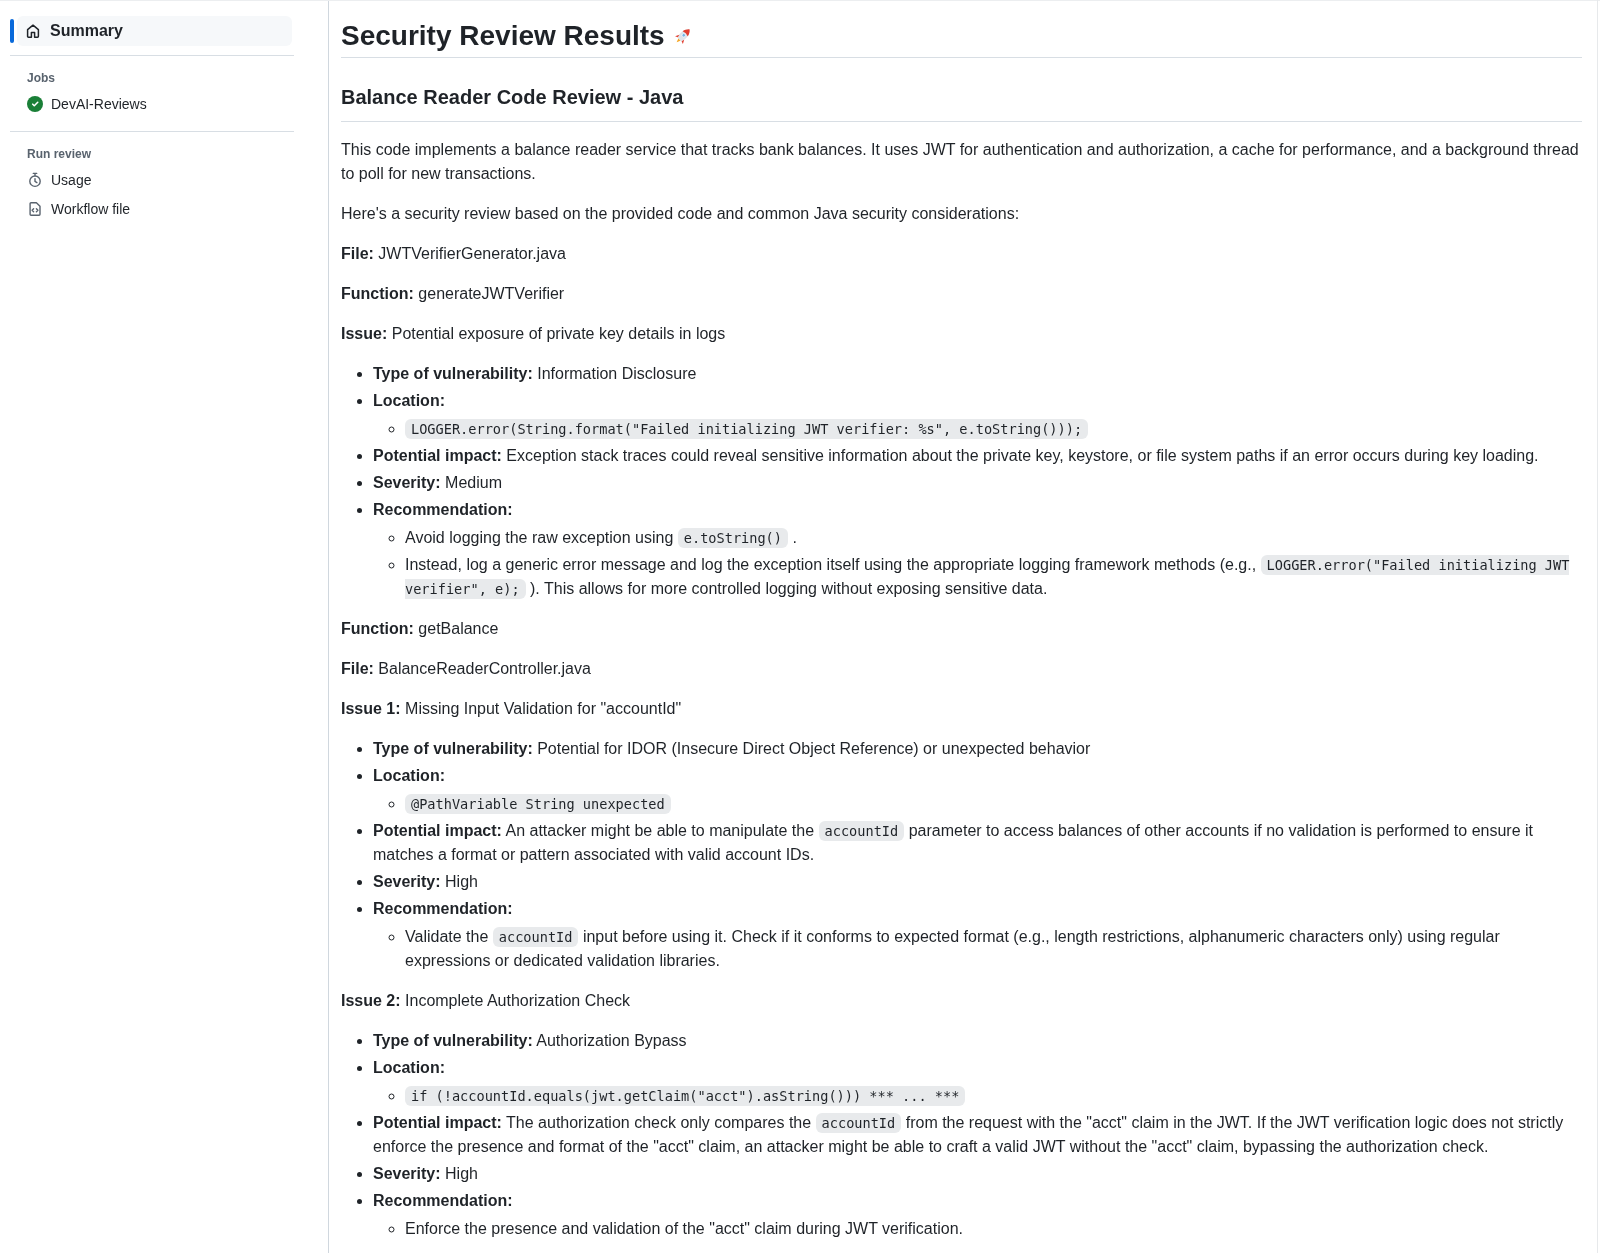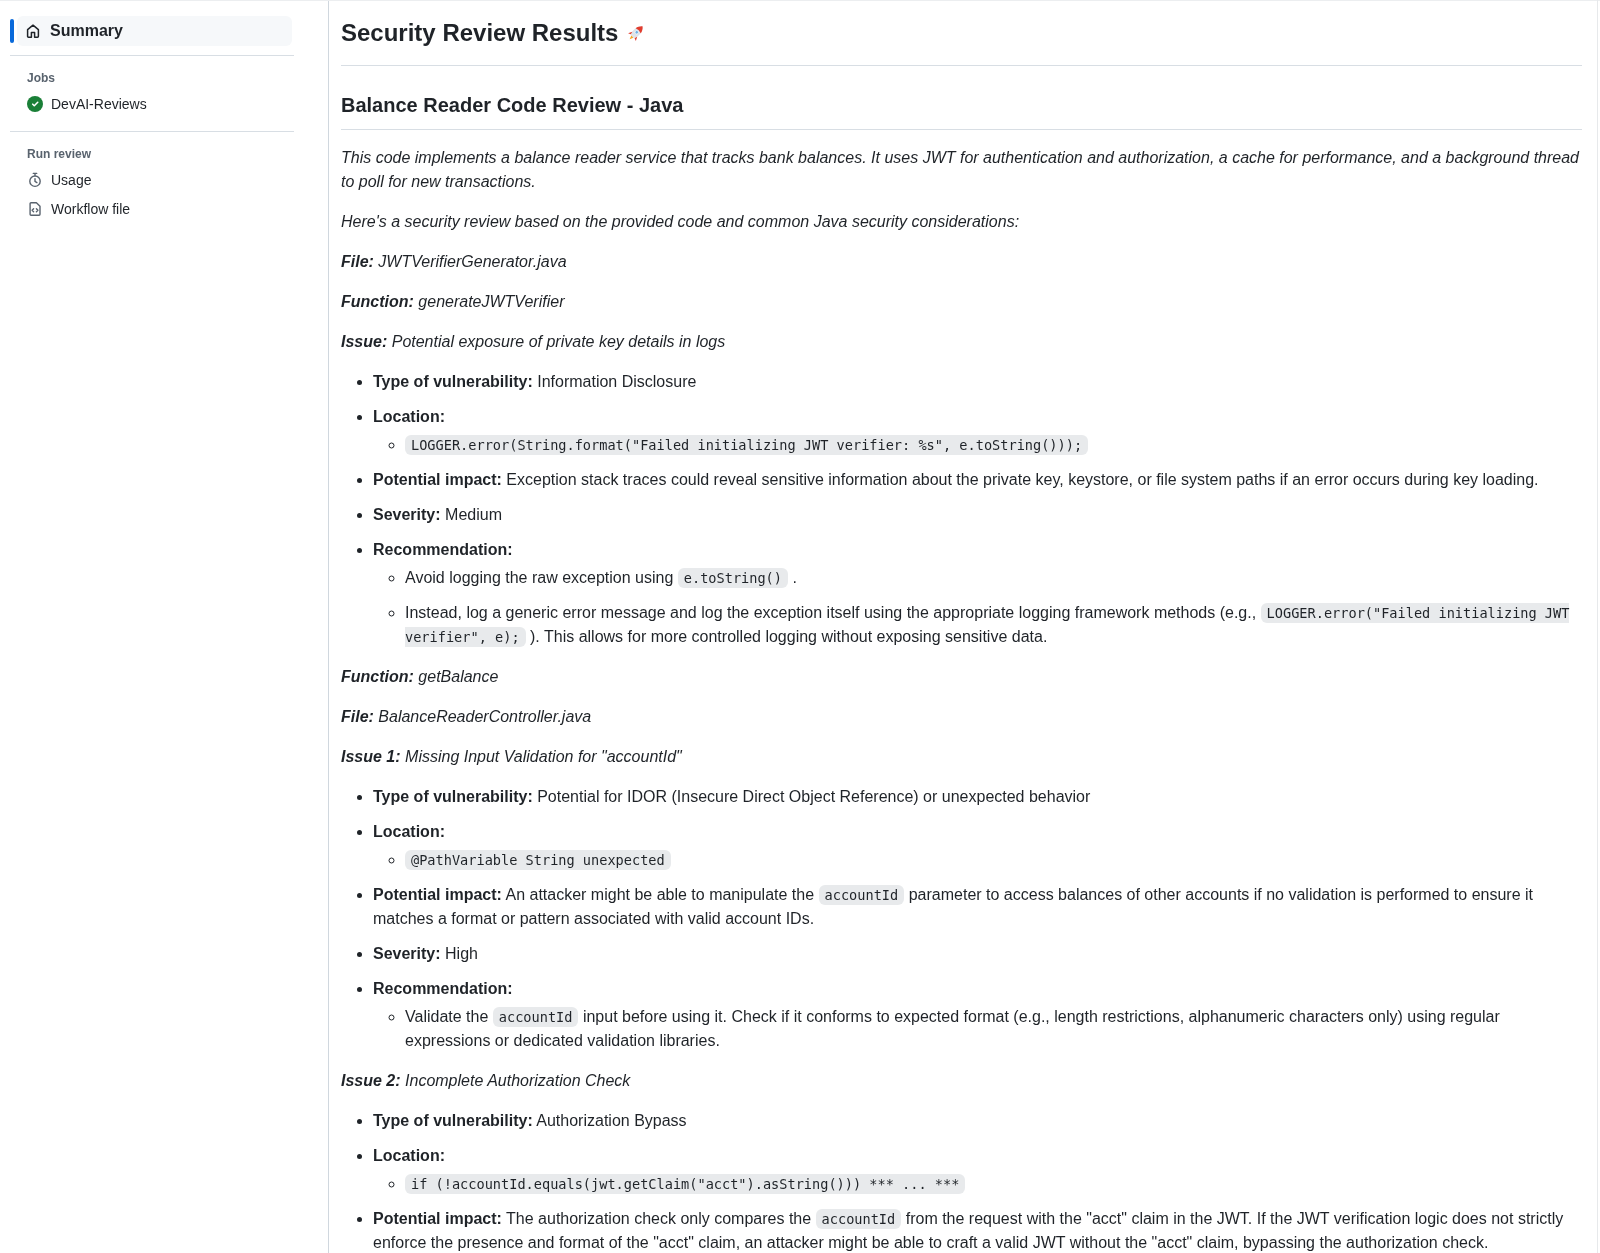--- a/index.html
+++ b/index.html
@@ -42,32 +42,32 @@
   }
   .icon { display: inline-flex; flex: none; align-items: center; color: #59636e; }
   .nav-item.active .icon { color: #1f2328; }
   
   main.content {
     flex: 1; height: 100%; overflow: hidden;
     padding: 14px 18px 0 12px;
   }
   .markdown { font-size: 16px; line-height: 1.5; }
   h1.md-h1 {
-    font-size: 24px; font-weight: 600; margin: 0;
-    padding-bottom: 14px; border-bottom: 1px solid #d8dee4;
+    font-size: 28px; font-weight: 600; margin: 0;
+    padding-bottom: 0; border-bottom: 1px solid #d8dee4;
     display: flex; align-items: center; gap: 7px;
   }
   h2.md-h2 {
     font-size: 20px; font-weight: 700; margin: 24px 0 16px;
     padding-bottom: 9px; border-bottom: 1px solid #d8dee4;
   }
-  .markdown p { margin: 16px 0 16px; font-style: italic; }
+  .markdown p { margin: 16px 0 16px; }
   .markdown ul { margin: 0 0 16px; padding-left: 2em; }
   .markdown ul ul { margin: 4px 0 0; }
-  .markdown li { margin-top: 11px; }
+  .markdown li { margin-top: 3px; }
   .markdown li:first-child { margin-top: 0; }
   .markdown ul ul li { list-style-type: circle; color: #1f2328; }
   code.inline-code {
     font-family: "DejaVu Sans Mono", "Liberation Mono", monospace;
     font-size: 85%;
     background: rgba(129,139,152,0.18);
     padding: 2px 6px; border-radius: 6px;
   }
   strong { font-weight: 700; }
   .right-line {

